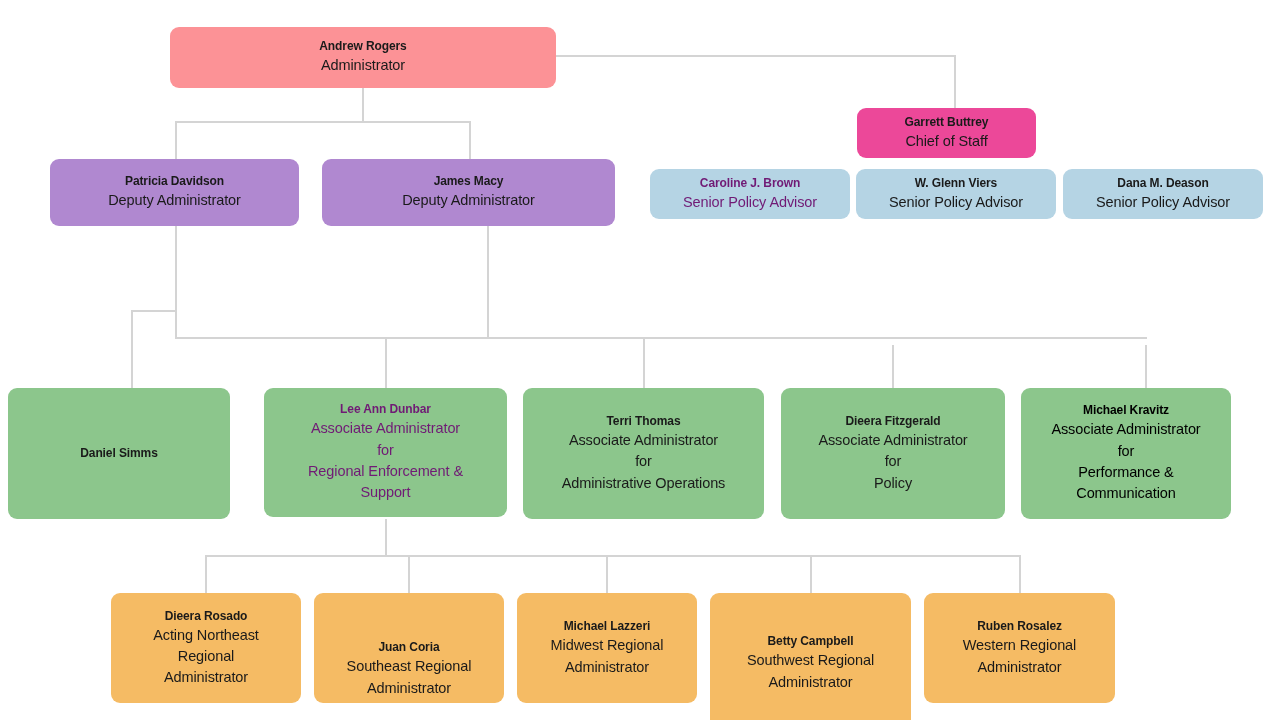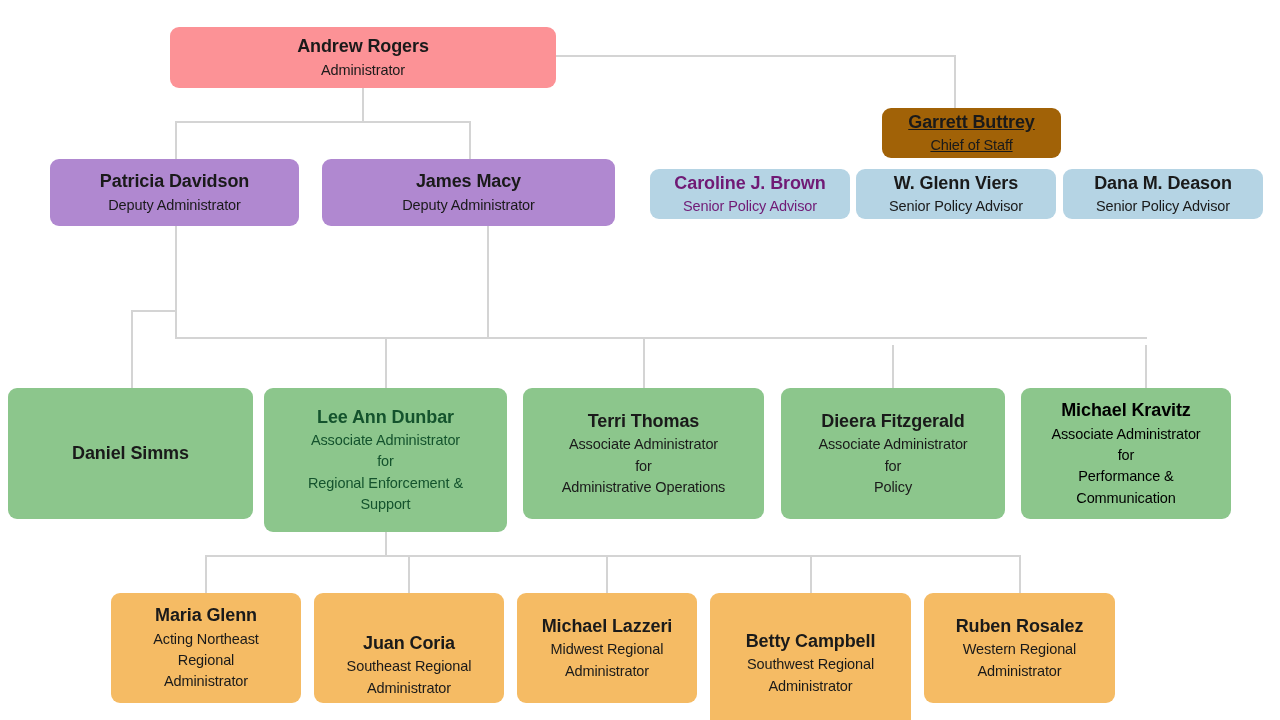--- a/index.html
+++ b/index.html
@@ -24,21 +24,21 @@
     flex-direction: column;
     align-items: center;
     justify-content: center;
     text-align: center;
     color: #1a1a1a;
     padding: 4px 6px;
     z-index: 2;
   }
   .node .nm {
     font-weight: bold;
-    font-size: 18px;
+    font-size: 12px;
     line-height: 1.42;
     letter-spacing: -0.1px;
   }
   .node .ti {
     font-weight: normal;
     font-size: 14.5px;
     line-height: 1.47;
     letter-spacing: -0.1px;
     white-space: pre-line;
   }
@@ -81,21 +81,21 @@
   <div class="conn v" style="left: 408px; top: 555px; height: 38px; background: rgb(212, 212, 212);"></div>
   <div class="conn v" style="left: 606px; top: 555px; height: 38px; background: rgb(212, 212, 212);"></div>
   <div class="conn v" style="left: 810px; top: 555px; height: 38px; background: rgb(212, 212, 212);"></div>
   <div class="conn v" style="left: 1019px; top: 555px; height: 38px; background: rgb(212, 212, 212);"></div>
 
   <div class="node" style="left: 170px; top: 27px; width: 386px; height: 61px; background: rgb(252, 146, 150); color: rgb(26, 26, 26);">
     <div class="nm">Andrew Rogers</div>
     <div class="ti">Administrator</div>
   </div>
 
-  <div class="node" style="left: 882px; top: 108px; width: 179px; height: 50px; background: #a16207; color: rgb(26, 26, 26); text-decoration: underline;">
+  <div class="node" style="left: 857px; top: 108px; width: 179px; height: 50px; background: #ec4899; color: rgb(26, 26, 26);">
     <div class="nm">Garrett Buttrey</div>
     <div class="ti">Chief of Staff</div>
   </div>
 
   <div class="node" style="left: 650px; top: 169px; width: 200px; height: 50px; background: rgb(181, 212, 228); color: #701a75;">
     <div class="nm">Caroline J. Brown</div>
     <div class="ti">Senior Policy Advisor</div>
   </div>
   <div class="node" style="left: 856px; top: 169px; width: 200px; height: 50px; background: rgb(181, 212, 228); color: rgb(26, 26, 26);">
     <div class="nm">W. Glenn Viers</div>
@@ -108,24 +108,24 @@
 
   <div class="node" style="left: 50px; top: 159px; width: 249px; height: 67px; background: rgb(176, 136, 208); color: rgb(26, 26, 26);">
     <div class="nm">Patricia Davidson</div>
     <div class="ti">Deputy Administrator</div>
   </div>
   <div class="node" style="left: 322px; top: 159px; width: 293px; height: 67px; background: rgb(176, 136, 208); color: rgb(26, 26, 26);">
     <div class="nm">James Macy</div>
     <div class="ti">Deputy Administrator</div>
   </div>
 
-  <div class="node" style="left: 8px; top: 388px; width: 245px; height: 131px; background: rgb(140, 198, 140); color: rgb(26, 26, 26);">
+  <div class="node" style="left: 8px; top: 388px; width: 222px; height: 131px; background: rgb(140, 198, 140); color: rgb(26, 26, 26);">
     <div class="nm">Daniel Simms</div>
   </div>
-  <div class="node" style="left: 264px; top: 388px; width: 243px; height: 144px; background: rgb(140, 198, 140); color: #14532d;">
+  <div class="node" style="left: 264px; top: 388px; width: 243px; height: 129px; background: rgb(140, 198, 140); color: #701a75;">
     <div class="nm">Lee Ann Dunbar</div>
     <div class="ti">Associate Administrator
 for
 Regional Enforcement &amp;
 Support</div>
   </div>
   <div class="node" style="left: 523px; top: 388px; width: 241px; height: 131px; background: rgb(140, 198, 140); color: rgb(26, 26, 26);">
     <div class="nm">Terri Thomas</div>
     <div class="ti">Associate Administrator
 for
@@ -139,21 +139,21 @@
   </div>
   <div class="node" style="left: 1021px; top: 388px; width: 210px; height: 131px; background: rgb(140, 198, 140); color: #000000;">
     <div class="nm">Michael Kravitz</div>
     <div class="ti">Associate Administrator
 for
 Performance &amp;
 Communication</div>
   </div>
 
   <div class="node" style="left: 111px; top: 593px; width: 190px; height: 110px; background: rgb(245, 187, 100); color: rgb(26, 26, 26);">
-    <div class="nm">Maria Glenn</div>
+    <div class="nm">Dieera Rosado</div>
     <div class="ti">Acting Northeast
 Regional
 Administrator</div>
   </div>
   <div class="node" style="left: 314px; top: 593px; width: 190px; height: 110px; background: rgb(245, 187, 100); color: rgb(26, 26, 26); justify-content: flex-end;">
     <div class="nm">Juan Coria</div>
     <div class="ti">Southeast Regional
 Administrator</div>
   </div>
   <div class="node" style="left: 517px; top: 593px; width: 180px; height: 110px; background: rgb(245, 187, 100); color: rgb(26, 26, 26);">

